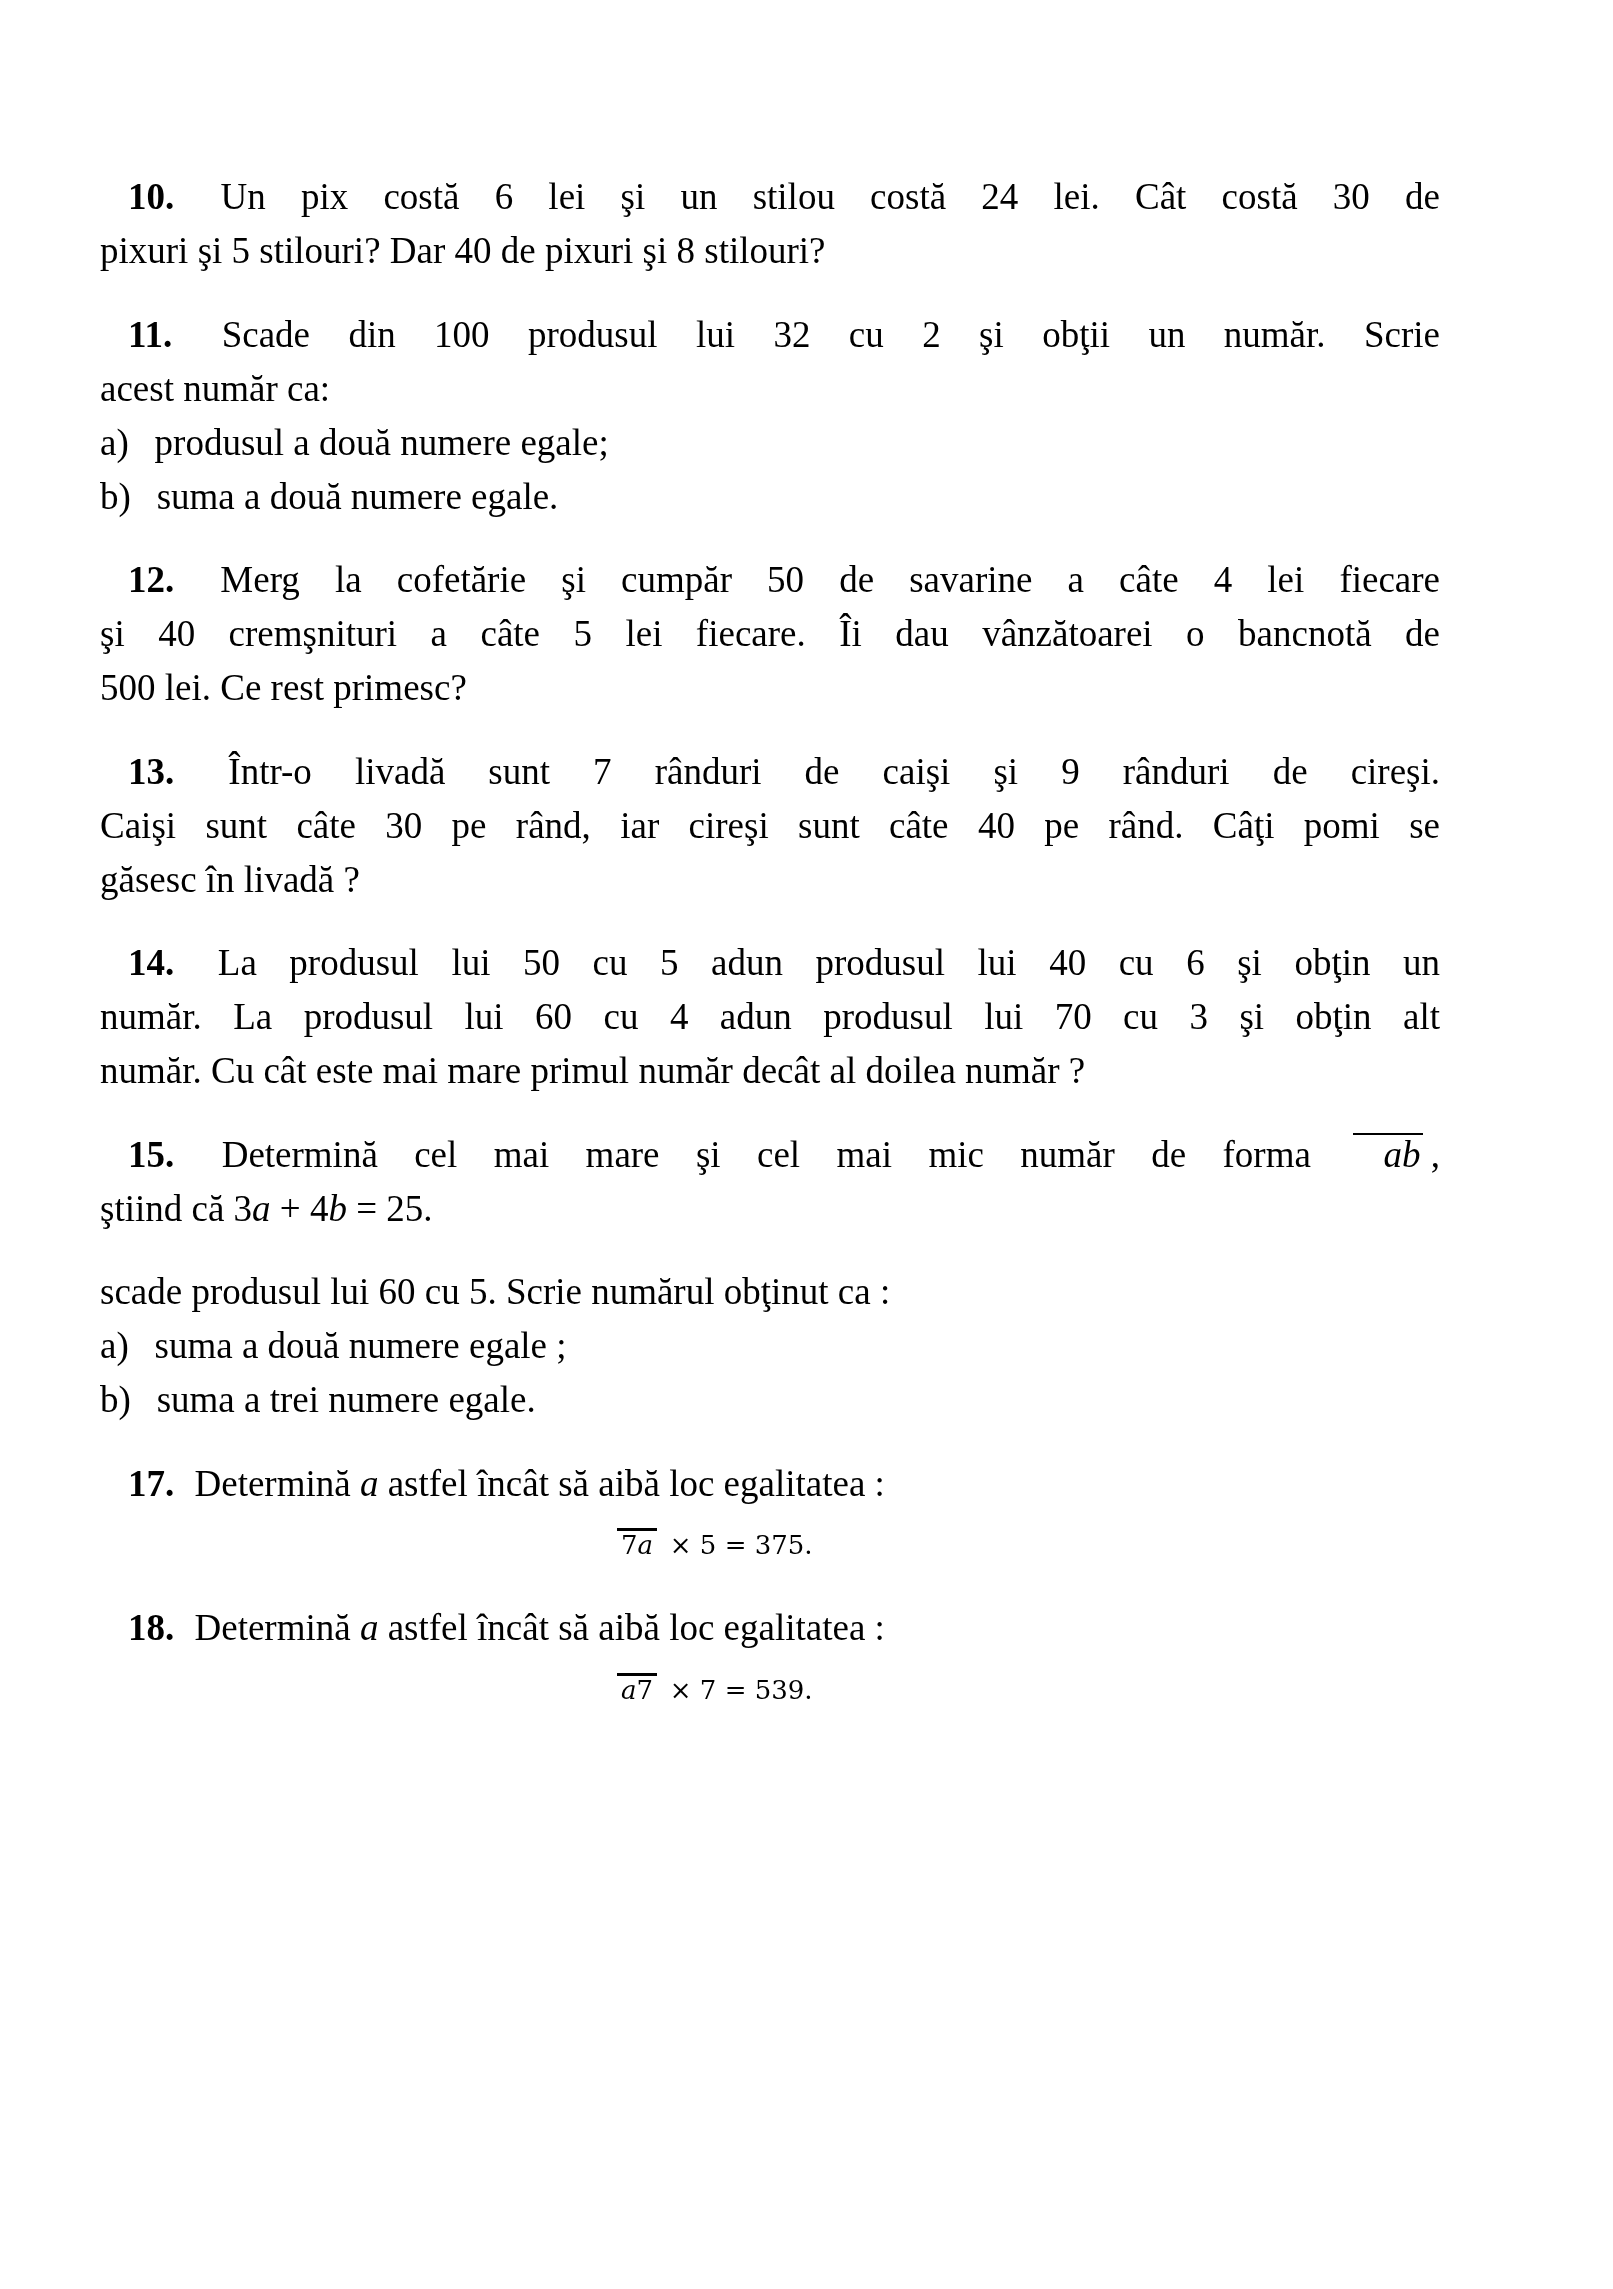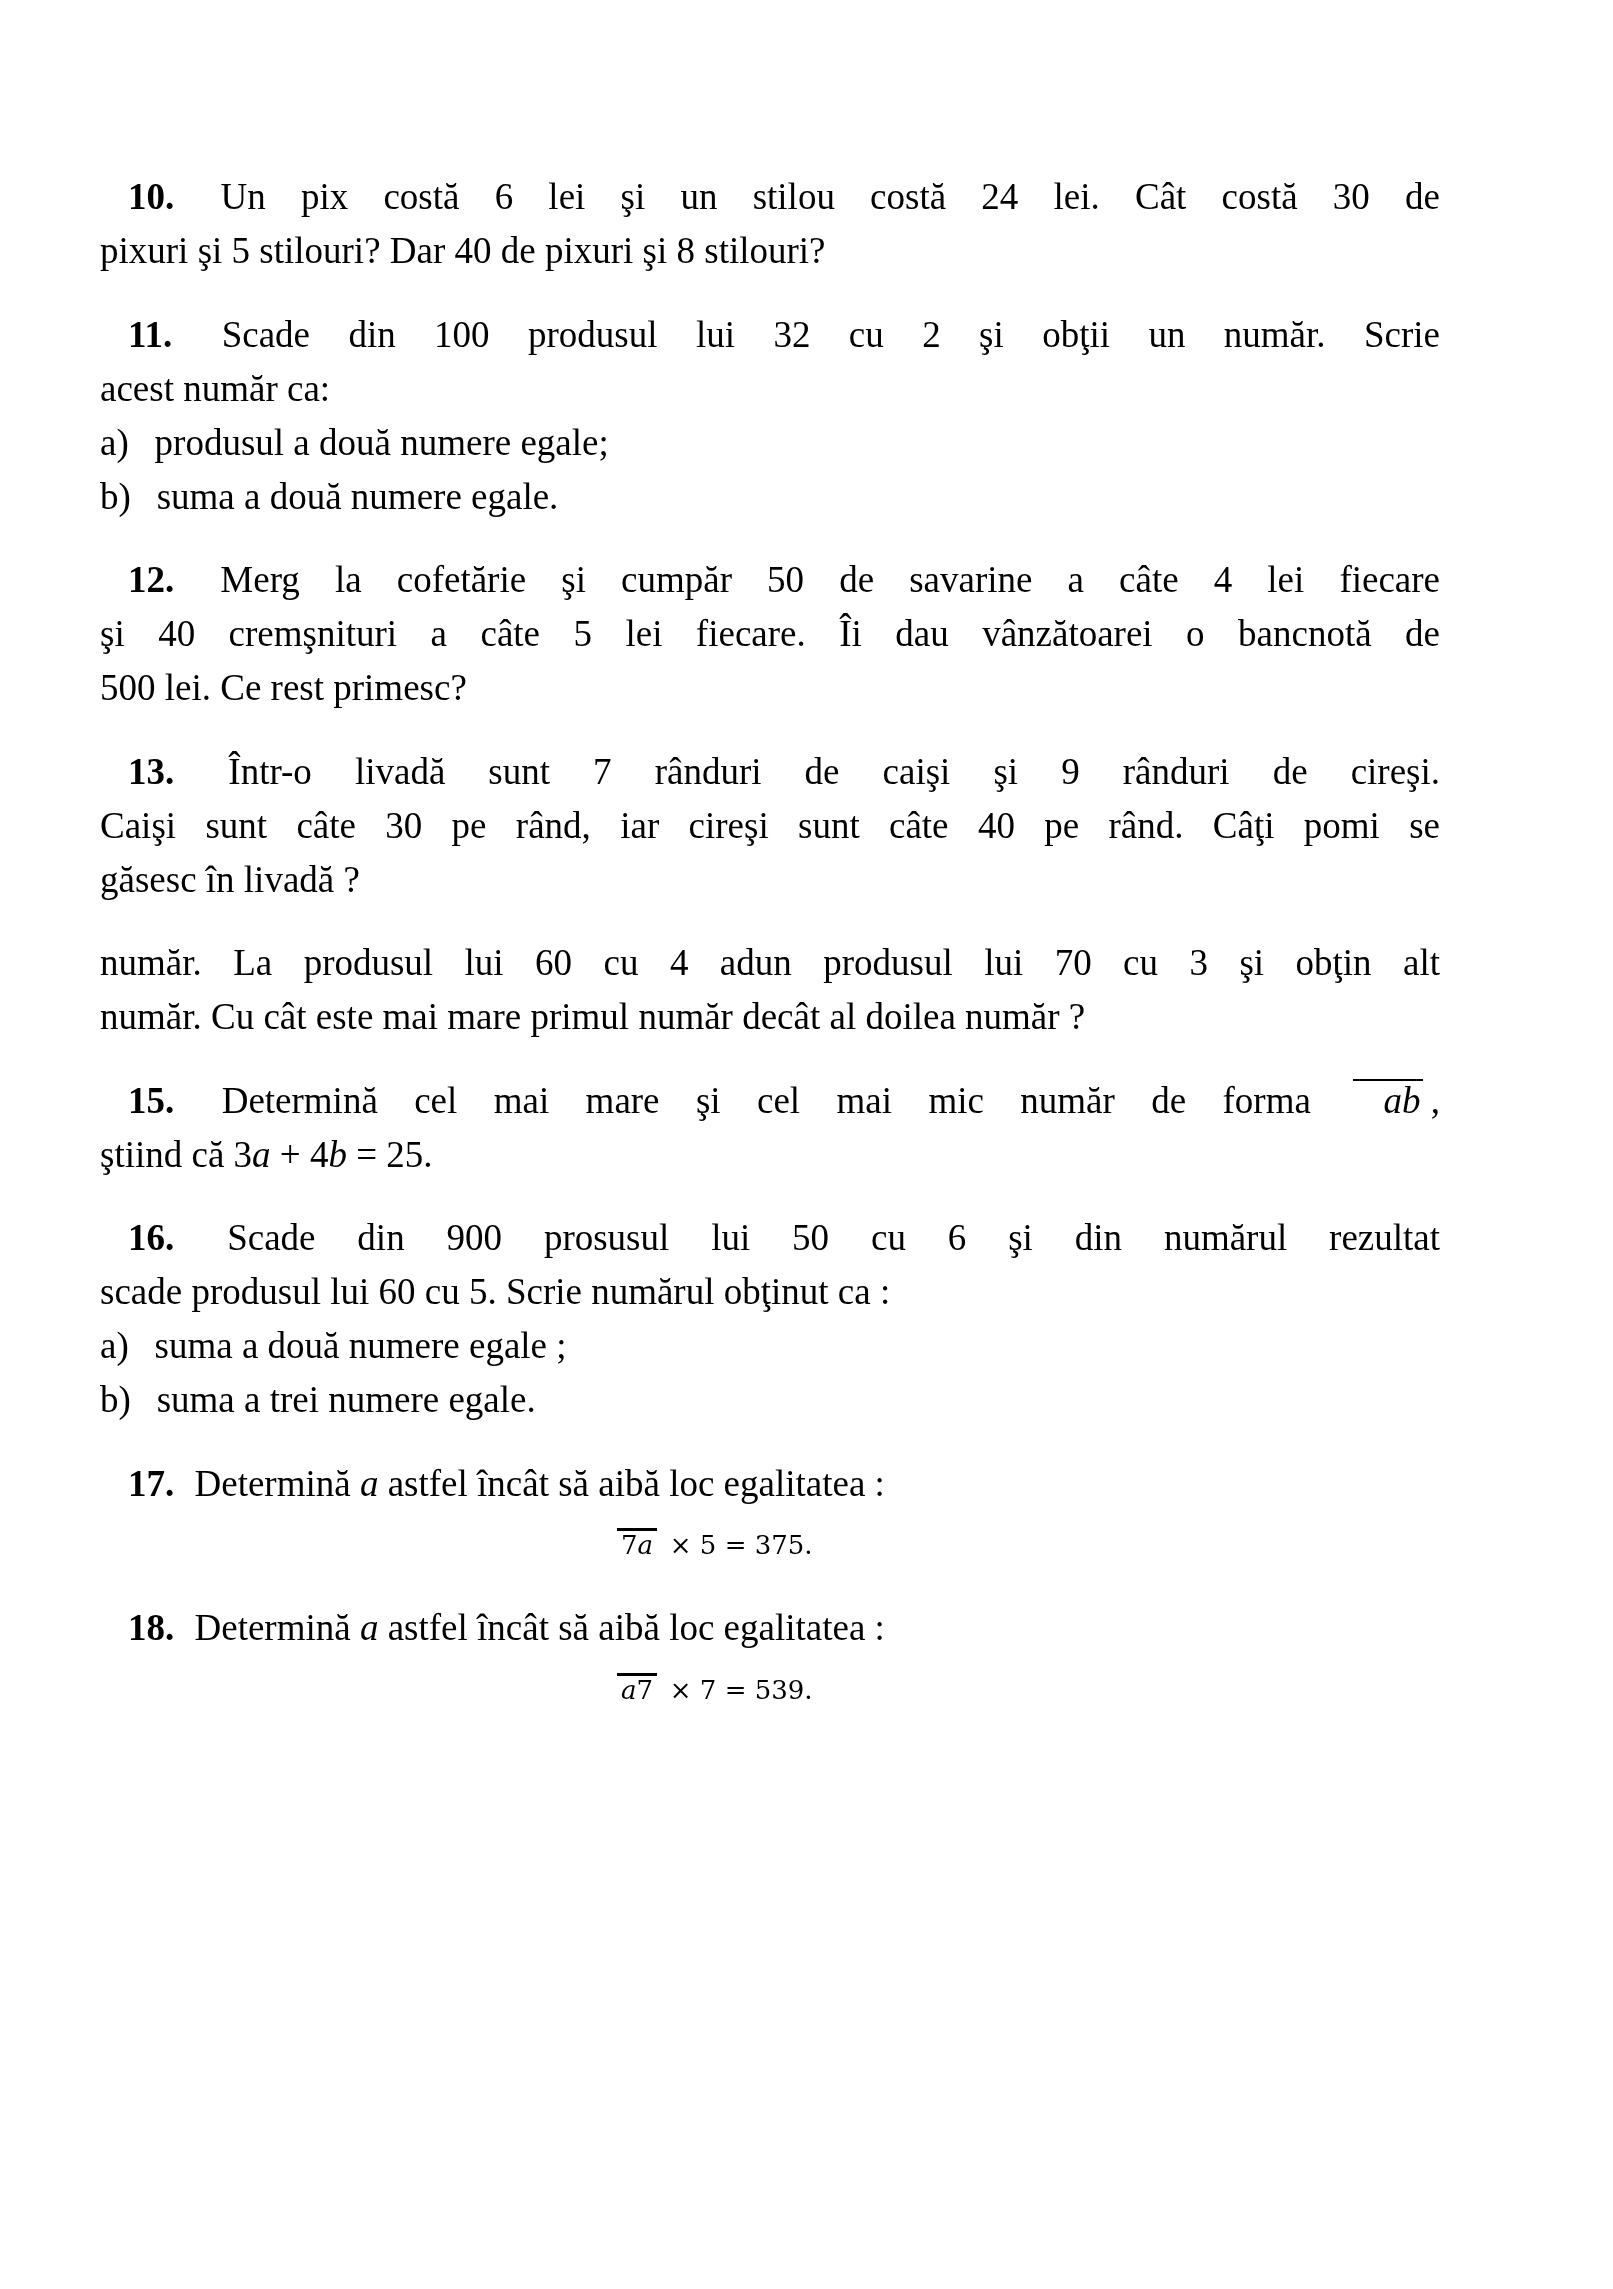--- a/index.html
+++ b/index.html
@@ -118,44 +118,44 @@
       </div>
       <div class="line just">
         <span>Caişi sunt câte 30 pe rând, iar cireşi sunt câte 40 pe rând. Câţi pomi se</span>
       </div>
       <div class="line">
         <span>găsesc în livadă ?</span>
       </div>
     </div>
 
     <div class="prob">
+      <div class="line just indent">
+        <span class="num">14.</span>
+        <span>La produsul lui 50 cu 5 adun produsul lui 40 cu 6 şi obţin un</span>
+      </div>
       <div class="line just">
         <span>număr. La produsul lui 60 cu 4 adun produsul lui 70 cu 3 şi obţin alt</span>
       </div>
       <div class="line">
         <span>număr. Cu cât este mai mare primul număr decât al doilea număr ?</span>
       </div>
     </div>
 
     <div class="prob">
       <div class="line just indent">
         <span class="num">15.</span>
         <span>Determină cel mai mare şi cel mai mic număr de forma</span>
         <span class="ovi"><i>ab</i></span><span>,</span>
       </div>
       <div class="line">
         <span>ştiind că 3</span><i>a</i><span> + 4</span><i>b</i><span> = 25.</span>
       </div>
     </div>
 
     <div class="prob">
-      <div class="line just indent">
-        <span class="num">16.</span>
-        <span>Scade din 900 prosusul lui 50 cu 6 şi din numărul rezultat</span>
-      </div>
       <div class="line">
         <span>scade produsul lui 60 cu 5. Scrie numărul obţinut ca :</span>
       </div>
       <div class="line">
         <span class="marker">a)</span>
         <span>suma a două numere egale ;</span>
       </div>
       <div class="line">
         <span class="marker">b)</span>
         <span>suma a trei numere egale.</span>

